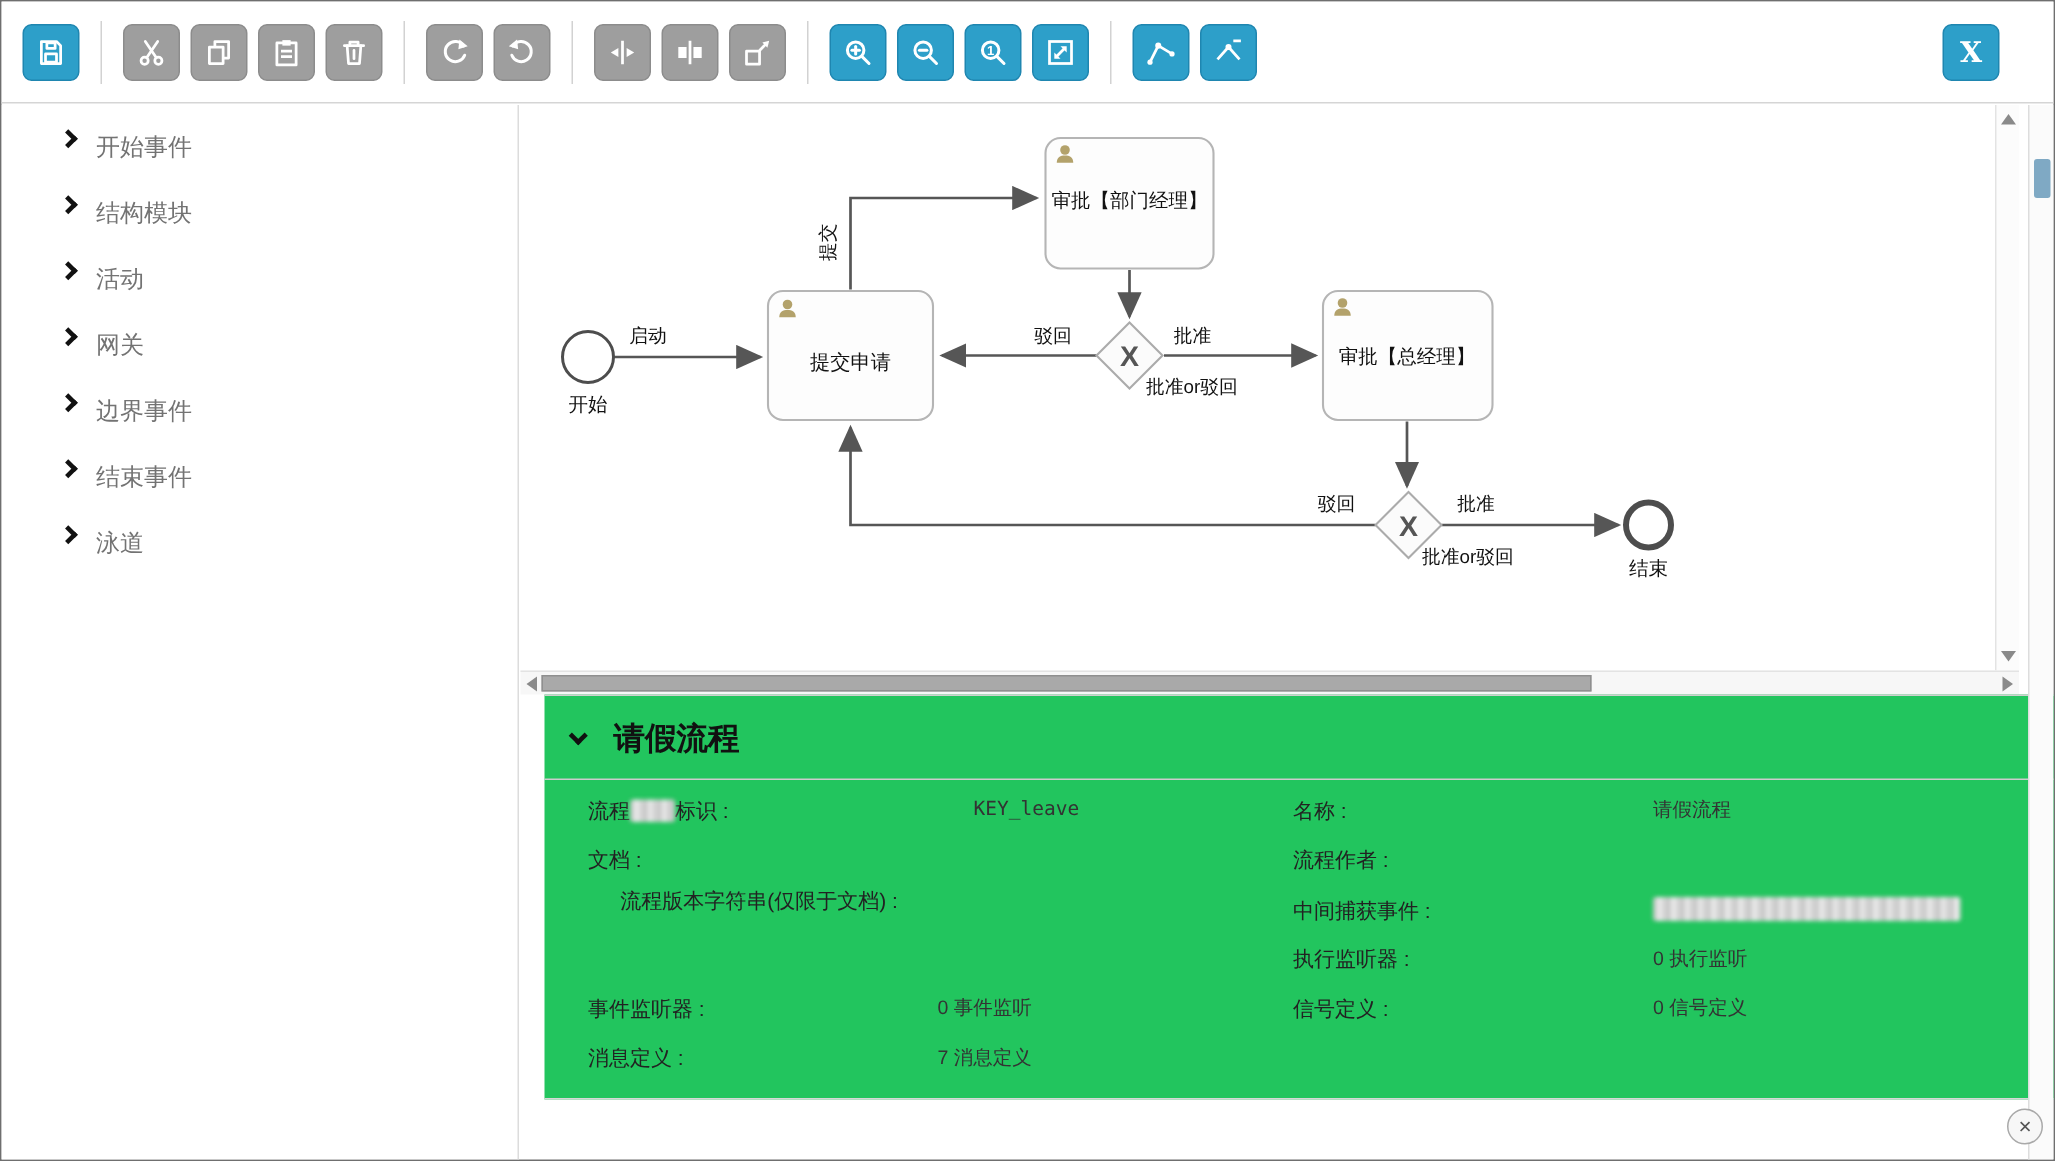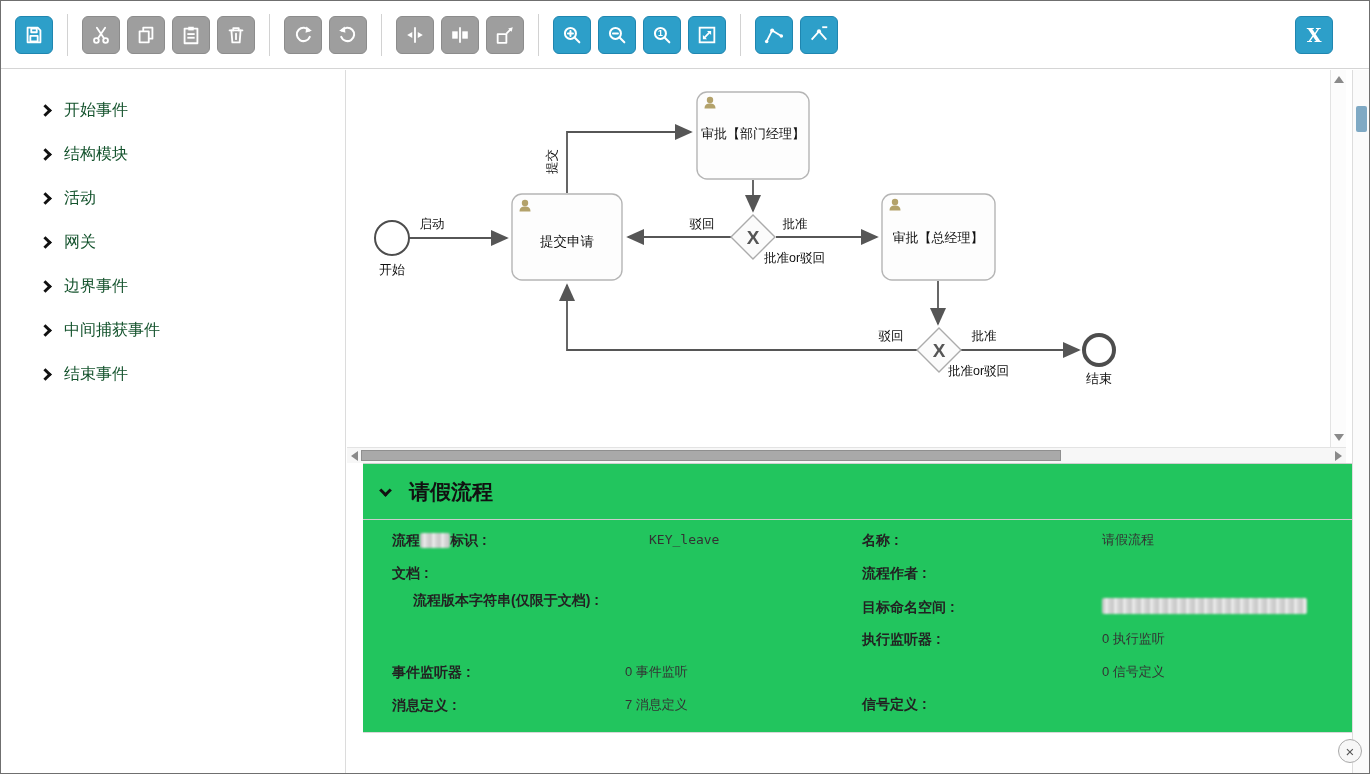--- a/index.html
+++ b/index.html
@@ -23,22 +23,22 @@
   .tb-gray { background:#9e9e9e; border:1px solid #8c8c8c; }
   .tb-sep { width:1px; height:42px; background:#d2d2d2; margin:0 7px; flex:0 0 auto; }
   .tb-btn svg { display:block; }
   .tb-x { margin-left:auto; margin-right:22px; font-family:"DejaVu Serif", serif; font-size:19px; font-weight:bold; }
   
   #sidebar {
     position:absolute; top:69px; left:0; width:345px; bottom:0;
     background:#fff; border-right:1px solid #dcdcdc; padding-top:18px;
   }
   .side-item {
-    height:44px; display:flex; align-items:center; gap:14px;
-    padding-left:40px; font-size:16px; color:#14532d; cursor:pointer;
+    height:44px; display:flex; gap:14px;
+    padding-left:40px; font-size:16px; color:#737373; cursor:pointer;
   }
   .chev-right {
     width:9px; height:9px; flex:0 0 auto;
     border-top:3px solid #111; border-right:3px solid #111;
     transform:rotate(45deg);
   }
   
   #canvas {
     position:absolute; left:346px; top:69px; width:999px; height:393px;
     background:#fff;
@@ -71,21 +71,21 @@
   #panel-header { position:absolute; left:0; top:0; right:0; height:56px; border-bottom:1px solid #cccccc; }
   .chev-down {
     position:absolute; left:18px; top:22px; width:9px; height:9px;
     border-left:3px solid #111; border-bottom:3px solid #111;
     transform:rotate(-45deg); cursor:pointer;
   }
   #panel-title {
     position:absolute; left:46px; top:14px;
     font-family:"DejaVu Serif", serif; font-size:21px; font-weight:bold; color:#111;
   }
-  .f-label { position:absolute; font-size:14px; font-weight:bold; color:#222; line-height:21px; }
+  .f-label { position:absolute; font-size:14px; font-weight:normal; color:#222; line-height:21px; }
   .f-value { position:absolute; font-size:13px; color:#333; line-height:20px; cursor:pointer; }
   .redacted {
     display:inline-block; vertical-align:-3px; border-radius:2px;
     background:repeating-linear-gradient(90deg,#c9c9c9 0 3px,#e9e9e9 3px 6px,#d4d4d4 6px 9px);
     filter:blur(1.3px);
   }
   
   #right-rail {
     position:absolute; right:0; top:69px; bottom:0; width:17px;
     background:#fbfbfb; border-left:1px solid #dddddd;
@@ -277,25 +277,25 @@
     <div class="side-item">
         <span class="chev-right"></span>
         <span>网关</span>
       </div>
     <div class="side-item">
         <span class="chev-right"></span>
         <span>边界事件</span>
       </div>
     <div class="side-item">
         <span class="chev-right"></span>
-        <span>中间捕获事件</span>
-      </div>
-    <div class="side-item">
-        <span class="chev-right"></span>
         <span>结束事件</span>
+      </div>
+    <div class="side-item">
+        <span class="chev-right"></span>
+        <span>泳道</span>
       </div>
   </div>
 
   <div id="canvas">
     <svg id="diagram-svg" viewBox="0 0 983 377">
       <defs>
         <marker id="arr" markerWidth="11" markerHeight="9" refX="9" refY="4.5" orient="auto">
           <path d="M0,0 L10,4.5 L0,9 z" fill="#565656"></path>
         </marker>
       </defs>
@@ -395,29 +395,29 @@
 
     <div class="f-label" style="left:29px; top:231px;">消息定义 :</div>
     <div class="f-value" style="left:262px; top:231px;">7 消息定义</div>
 
     <div class="f-label" style="left:499px; top:66px;">名称 :</div>
     <div class="f-value" style="left:739px; top:66px;">请假流程</div>
 
     <div class="f-label" style="left:499px; top:99px;">流程作者 :</div>
     <div class="f-value" style="left:739px; top:99px;"></div>
 
-    <div class="f-label" style="left:499px; top:133px;">目标命名空间 :</div>
+    <div class="f-label" style="left:499px; top:133px;">中间捕获事件 :</div>
     <div class="f-value" style="left:739px; top:133px;">
       <span class="redacted" style="width:205px; height:16px;"></span>
     </div>
 
     <div class="f-label" style="left:499px; top:165px;">执行监听器 :</div>
     <div class="f-value" style="left:739px; top:165px;">0 执行监听</div>
 
-    <div class="f-label" style="left:499px; top:198px;margin-top:32px;">信号定义 :</div>
+    <div class="f-label" style="left:499px; top:198px;">信号定义 :</div>
     <div class="f-value" style="left:739px; top:198px;">0 信号定义</div>
   </div>
 
   <div id="right-rail">
     <div id="rail-thumb"></div>
   </div>
   <div id="page-close">
     <span>×</span>
   </div>
 

